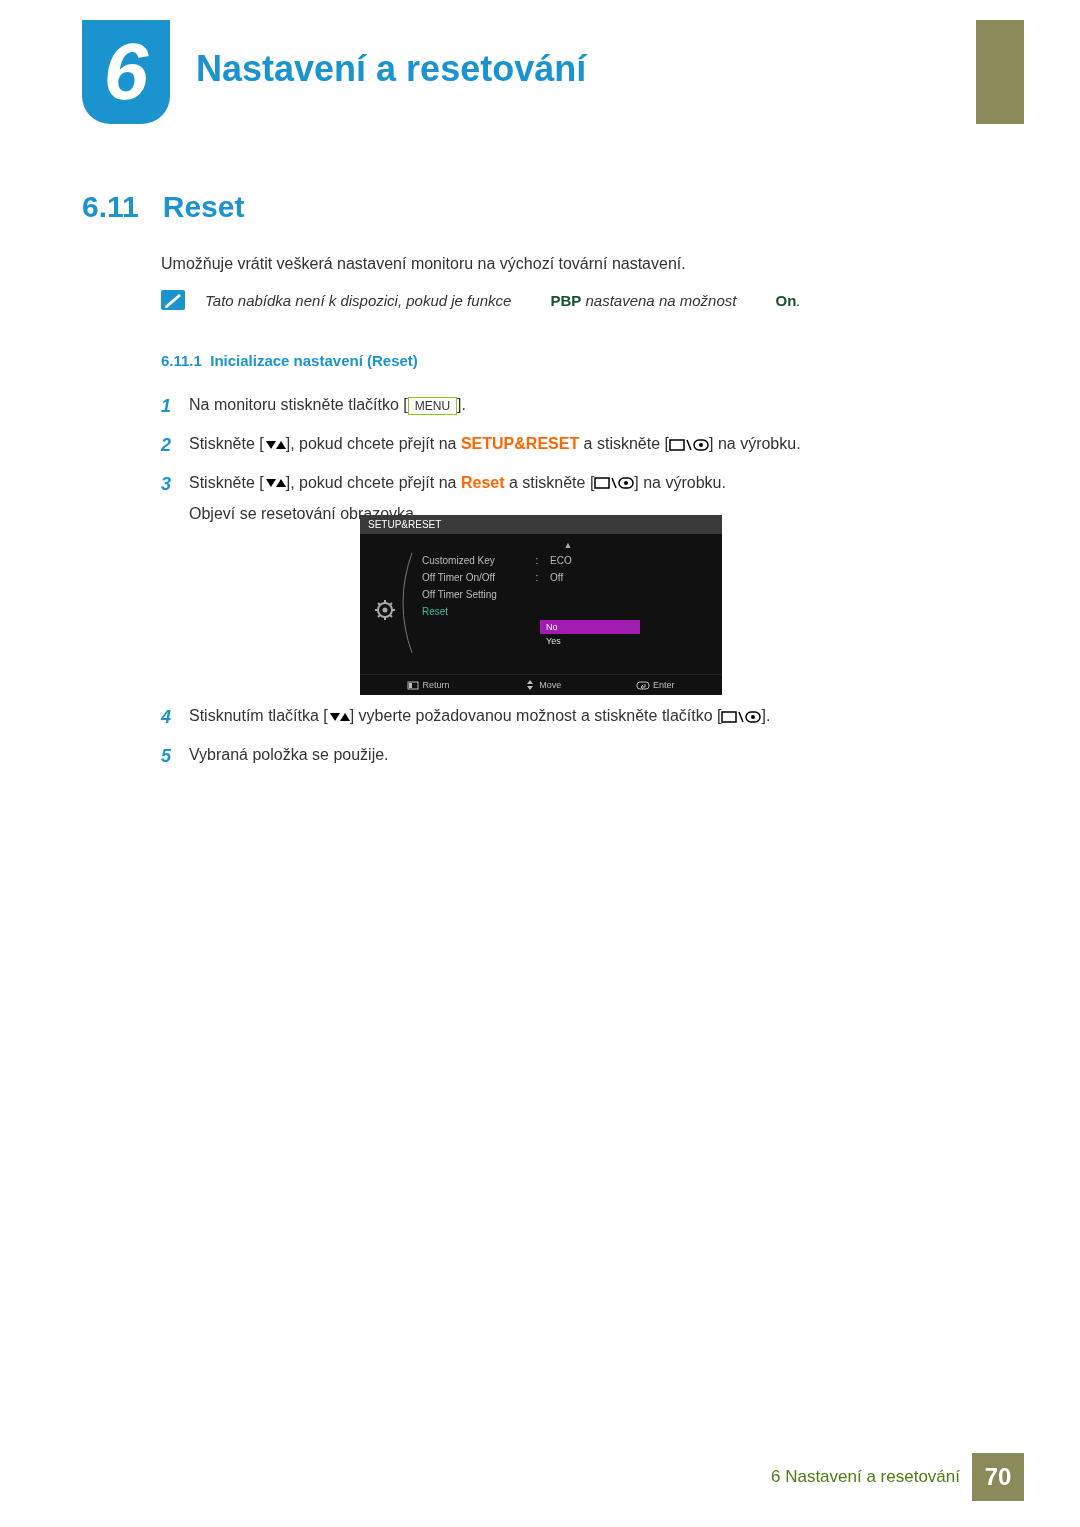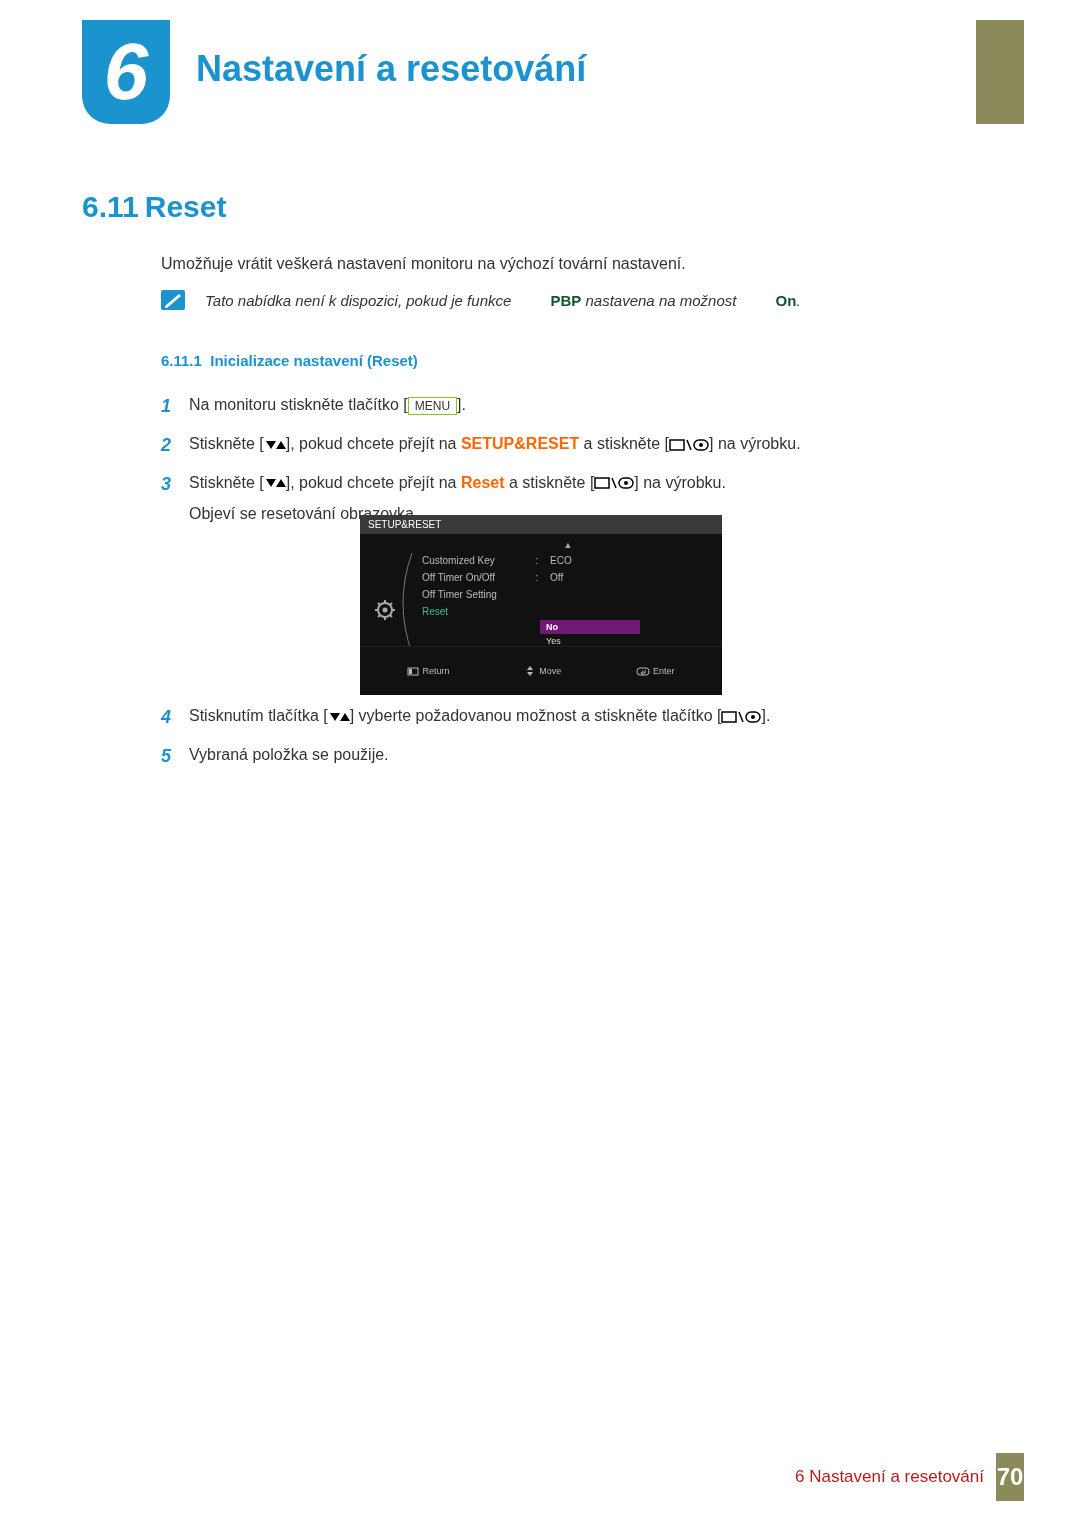--- a/index.html
+++ b/index.html
@@ -42,21 +42,21 @@
   }
   .section-heading {
     position: absolute;
     left: 82px;
     top: 190px;
     font-size: 30px;
     font-weight: 700;
     color: #1a93cf;
   }
   .section-heading .snum {
-    margin-right: 6px;
+    margin-right: 24px;
   }
   .body-para {
     position: absolute;
     left: 161px;
     font-size: 16px;
     color: #333;
     line-height: 1.5;
   }
   .note-row {
     position: absolute;
@@ -189,54 +189,53 @@
   .osd-options {
     margin-left: 126px;
     width: 100px;
   }
   .osd-opt {
     font-size: 9px;
     padding: 2px 6px;
     color: #ddd;
   }
   .osd-opt.sel {
-    background: #701a75;
+    background: #a21caf;
     color: #fff;
-    font-weight: bold;
   }
   .osd-footer {
     position: absolute;
     bottom: 0;
     left: 0;
     right: 0;
     height: 20px;
     background: #111;
     display: flex;
     justify-content: space-around;
     align-items: center;
-    padding: 14px 10px;
+    padding: 0 10px;
     color: #bbb;
     font-size: 9px;
     border-top: 1px solid #222;
   }
   .osd-footer span svg { vertical-align: middle; margin-right: 3px; }
   .page-footer {
     position: absolute;
     bottom: 26px;
     right: 56px;
     display: flex;
     align-items: center;
   }
   .footer-text {
     font-size: 17px;
-    color: #b91c1c;
+    color: #4d7c0f;
     margin-right: 12px;
   }
   .footer-page {
-    width: 28px;
+    width: 52px;
     height: 48px;
     background: #8a8a5a;
     color: #fff;
     font-size: 24px;
     font-weight: 700;
     display: flex;
     align-items: center;
     justify-content: center;
   }
   .right-stripe {

